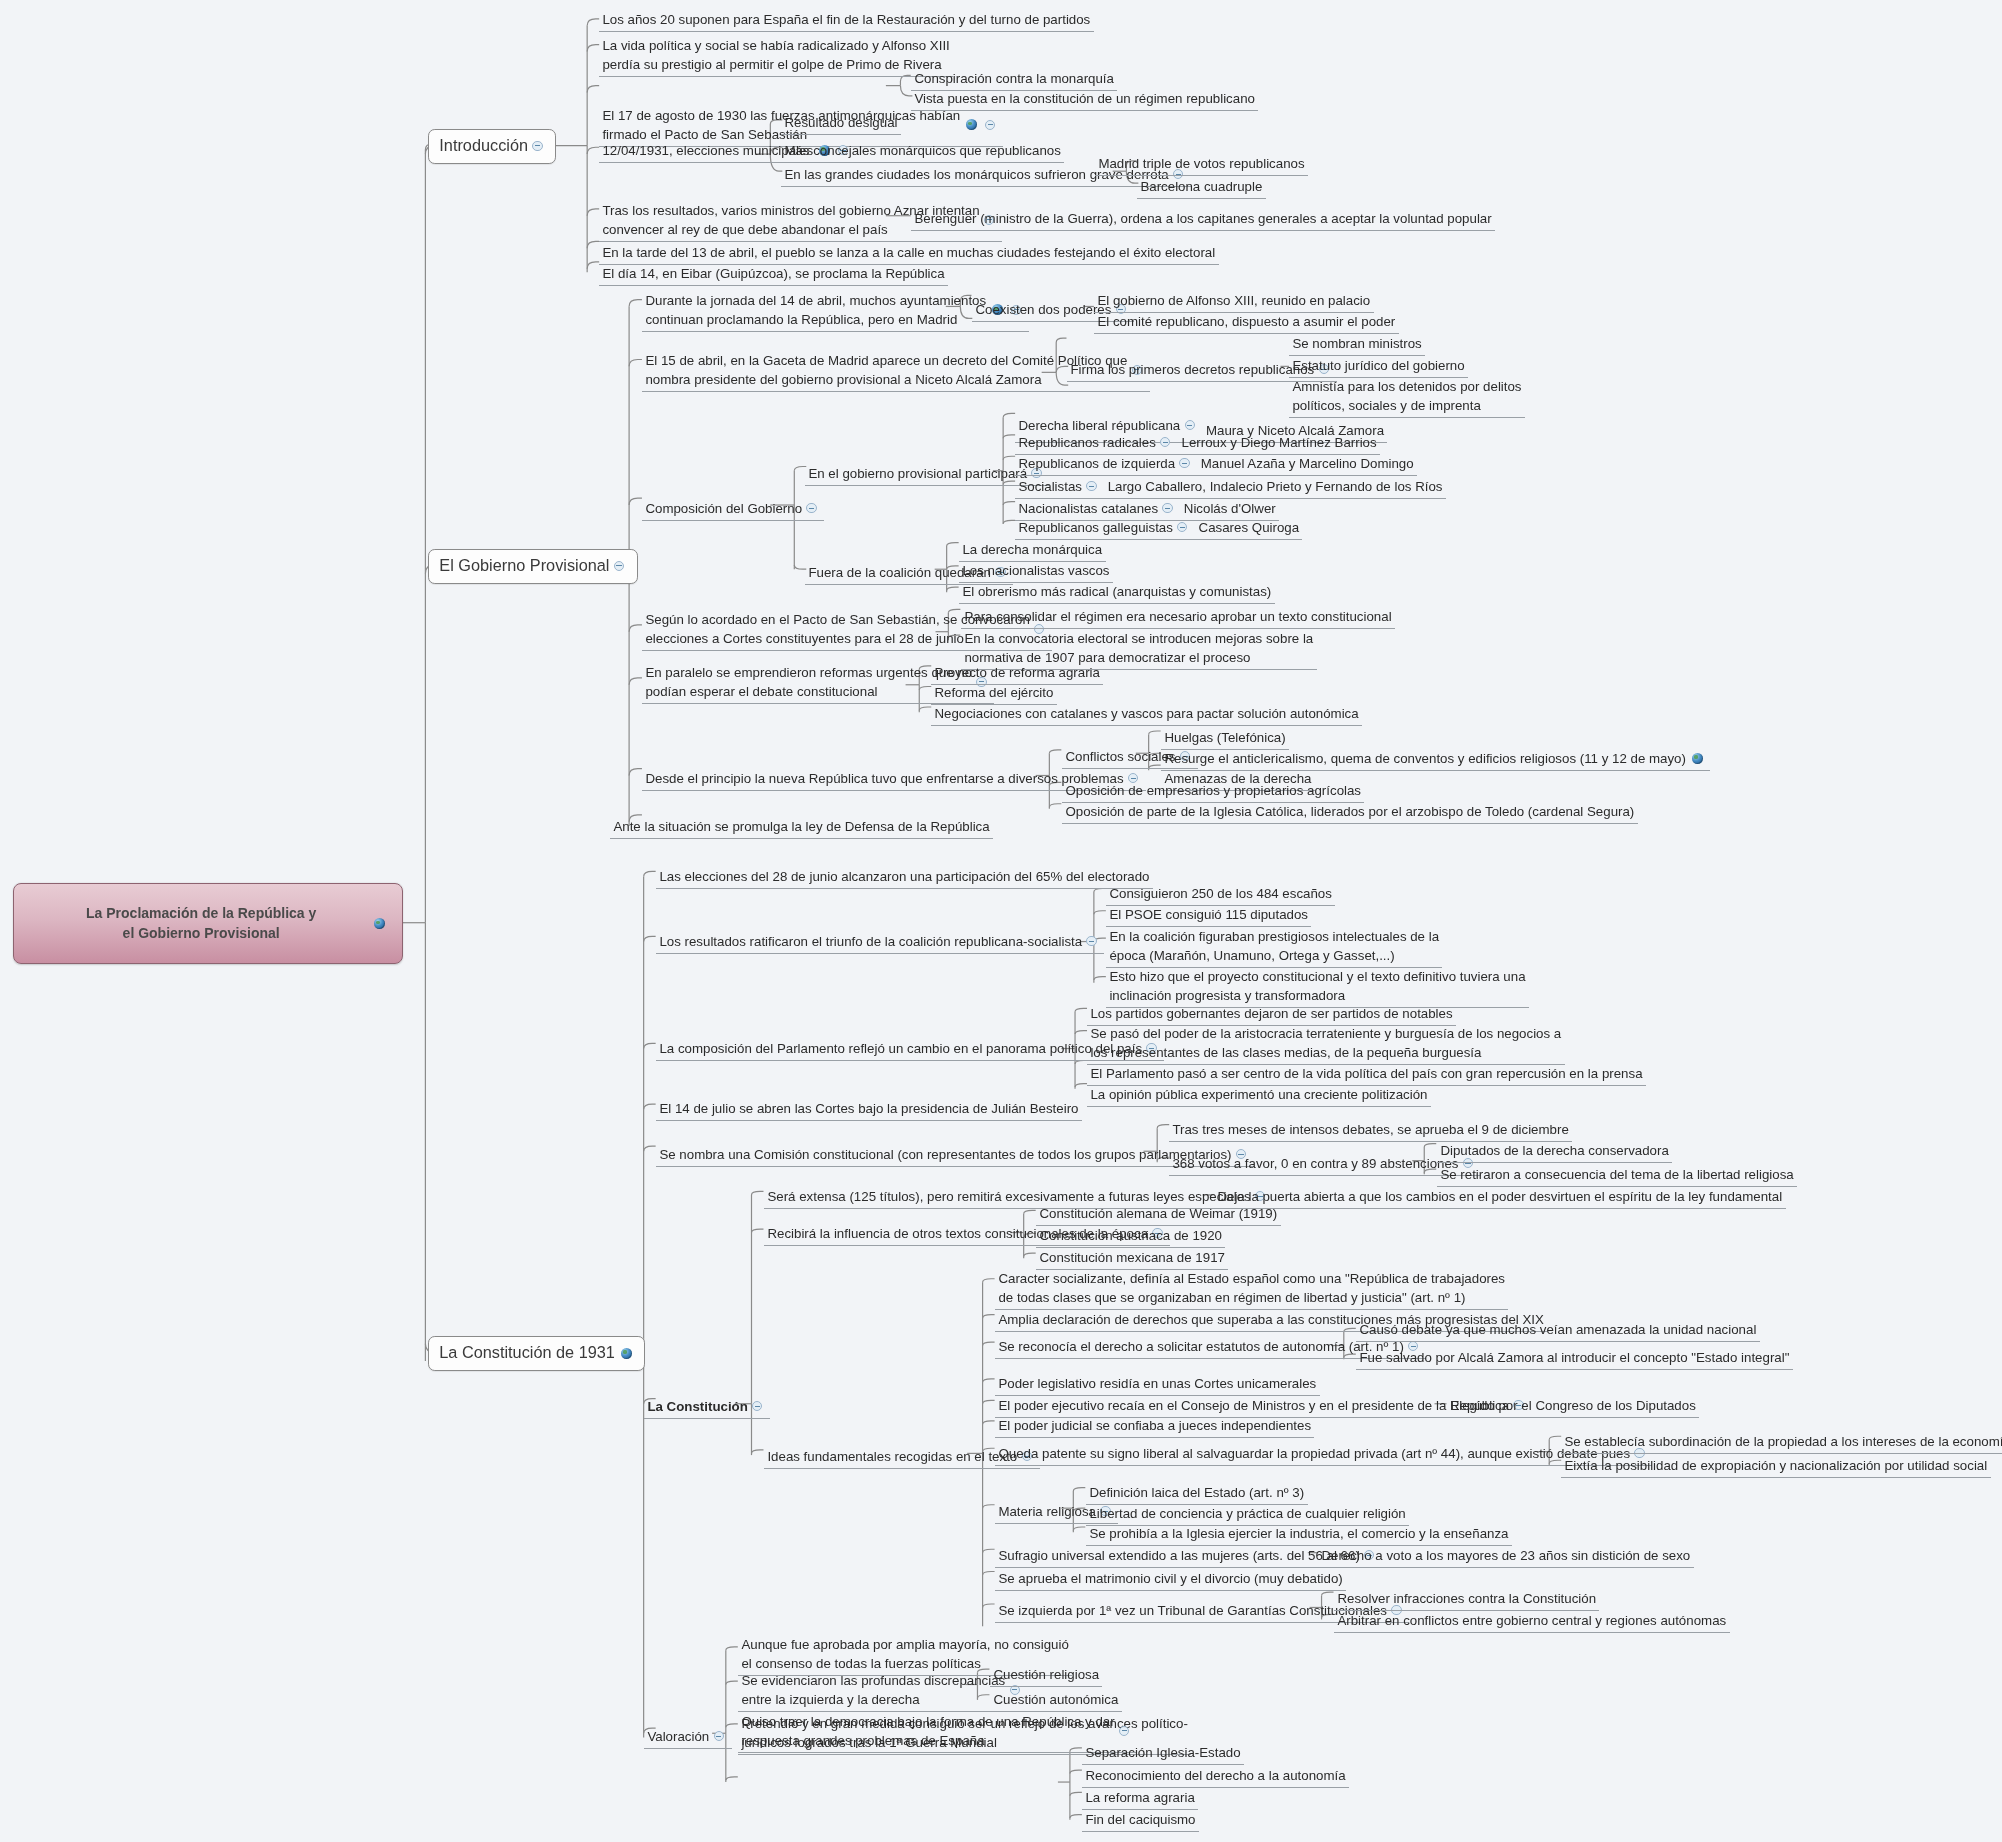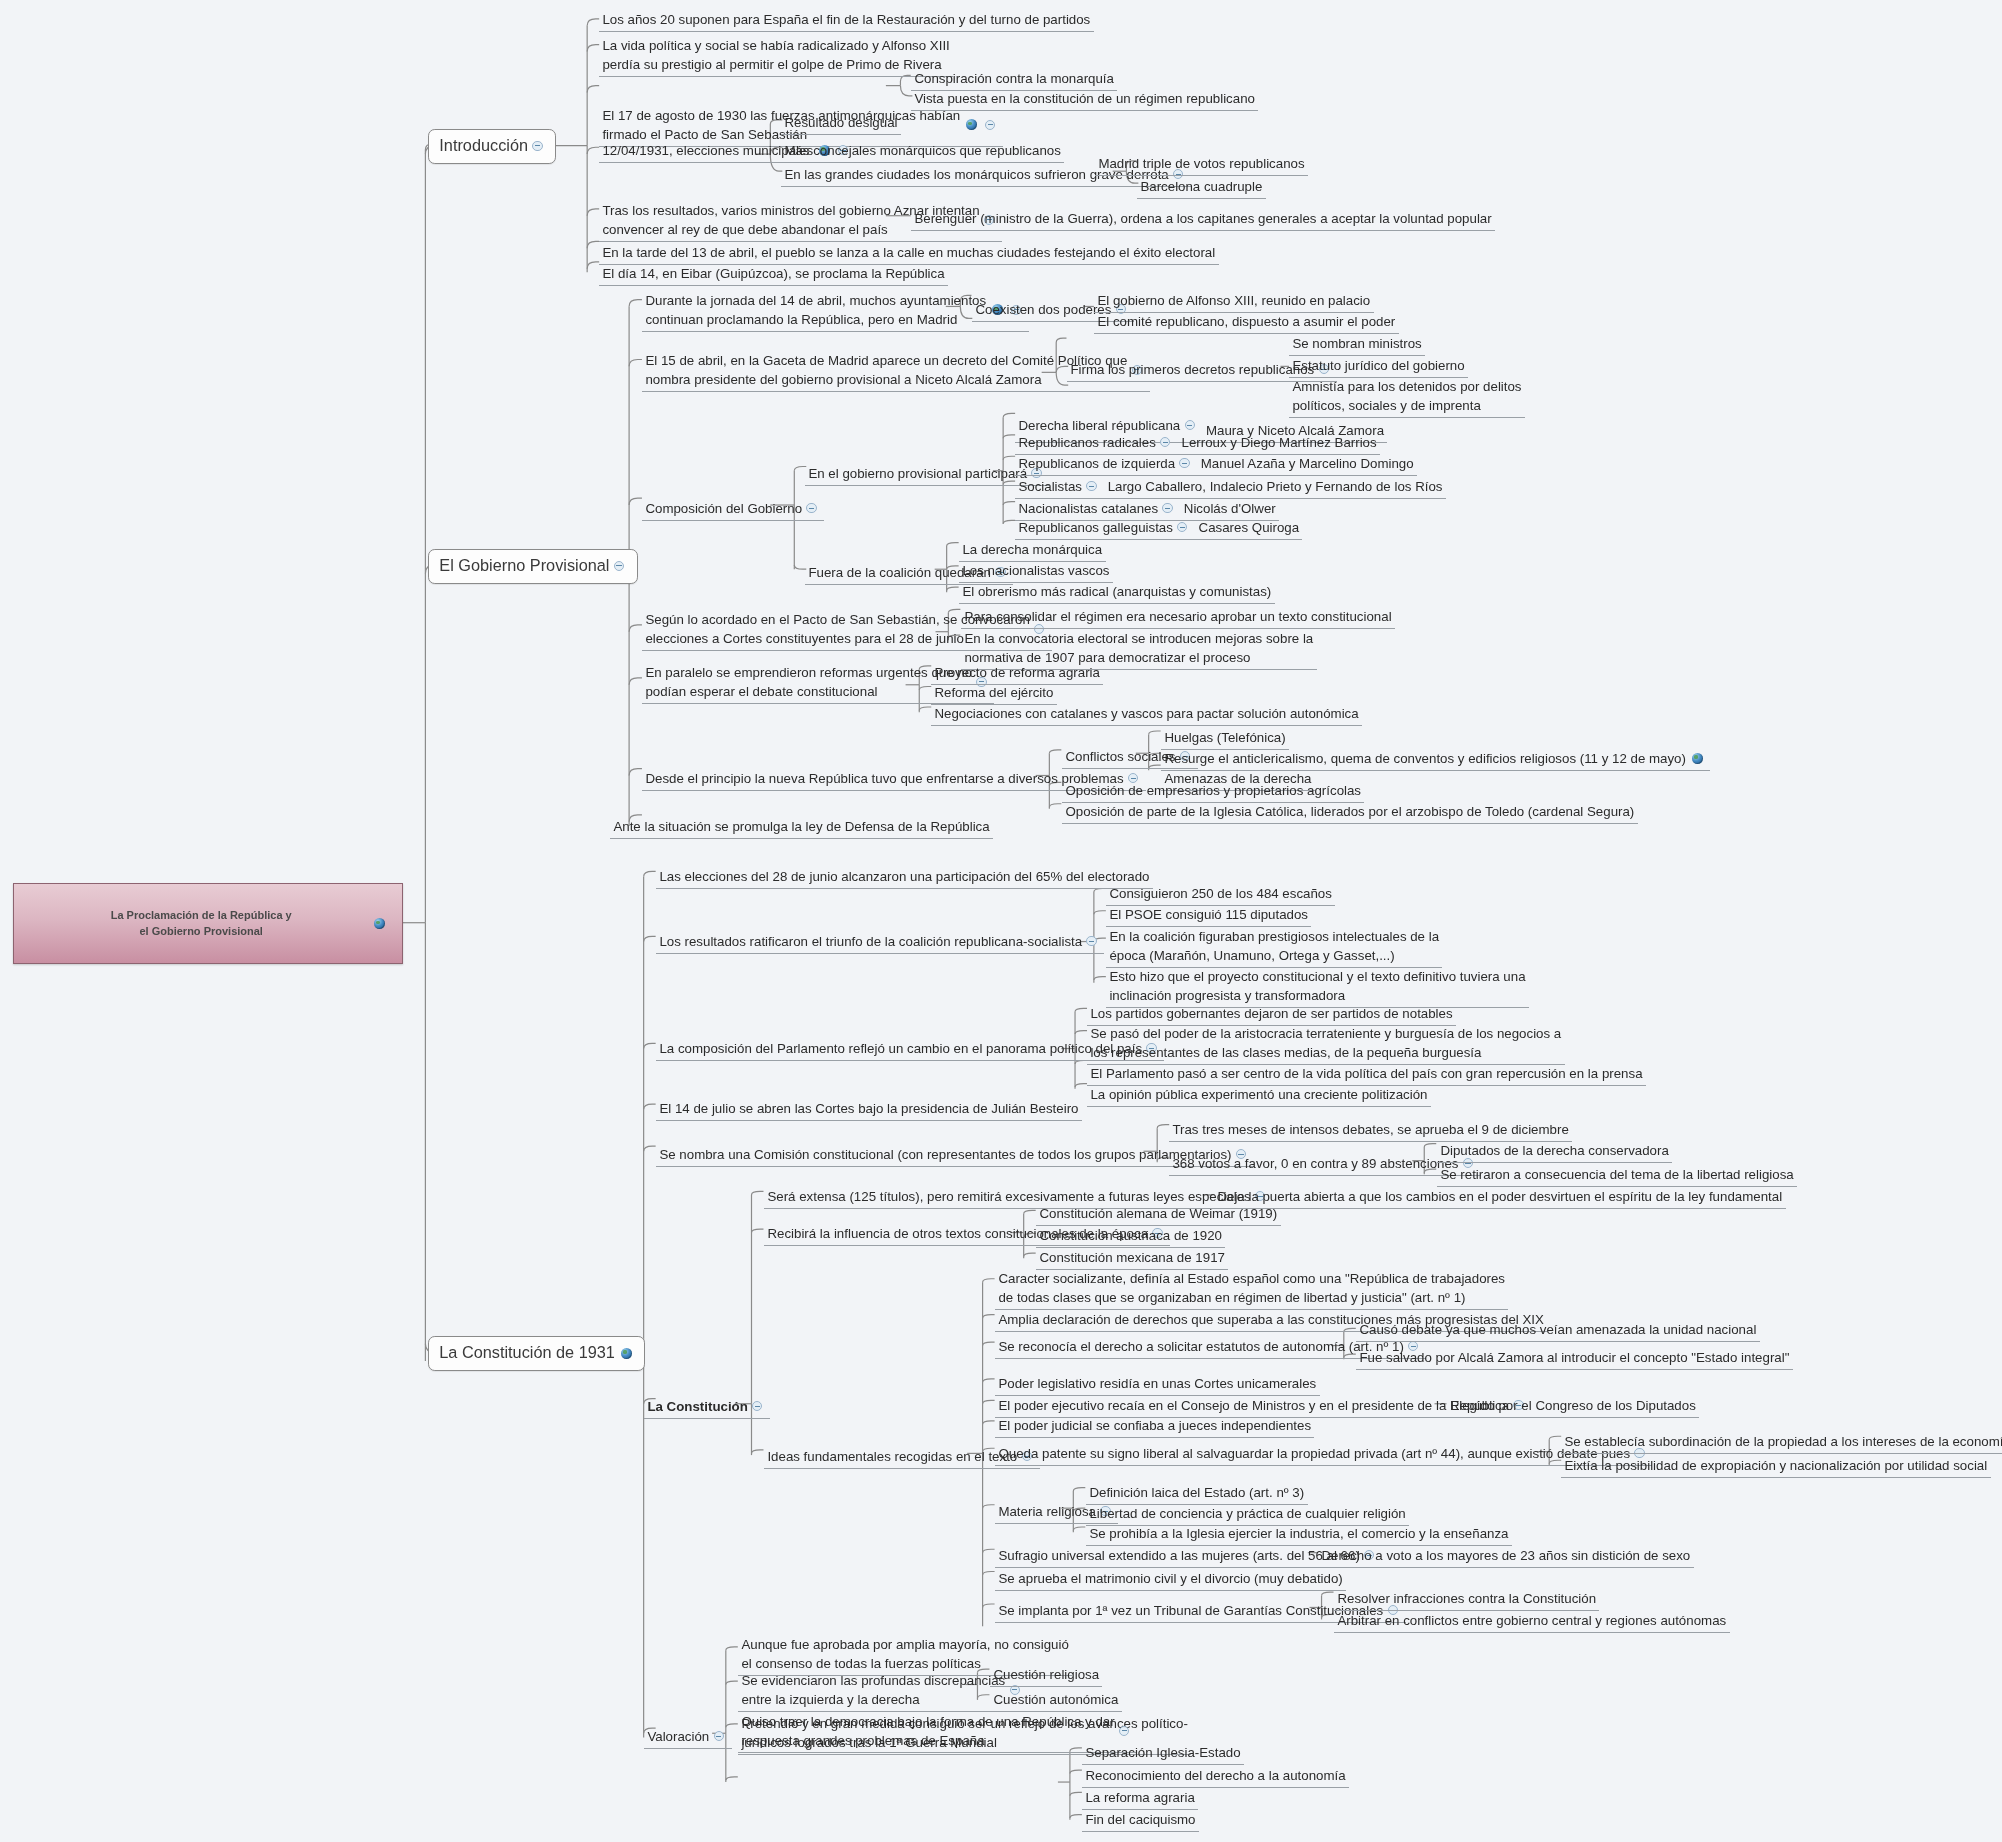--- a/index.html
+++ b/index.html
@@ -32,29 +32,29 @@
     padding: 1.7px 3.4px 2.6px 3.4px;
   }
   .node .txt { display: block; }
   .node.multi { white-space: normal; }
   .node.multi .txt { white-space: pre-line; }
 
   
   .root {
     position: absolute;
     border: 0.9px solid #8d6370;
-    border-radius: 0;
+    border-radius: 8px;
     background: linear-gradient(to bottom, #e8ccd4 0%, #dcb6c2 45%, #c88fa2 100%);
     box-shadow: 0 0.9px 1.7px rgba(0,0,0,0.18);
     display: flex;
     align-items: center;
     justify-content: center;
     text-align: center;
     font-weight: bold;
-    font-size: 11px;
+    font-size: 14px;
     color: #4a4a4a;
     padding: 8.6px 29px 8.6px 15.4px;
   }
   .root .txt { white-space: pre-line; line-height: 1.4; }
 
   
   .lvl1 {
     border: 0.9px solid #8a8a8a;
     border-radius: 6.8px;
     background: #fdfdfd;
@@ -717,21 +717,21 @@
     <span class="txt">Sufragio universal extendido a las mujeres (arts. del 56 al 66)</span>
     <span class="collapse"></span>
   </div>
   <div class="node ul" style="left:1318px; top:1544px;">
     <span class="txt">Derecho a voto a los mayores de 23 años sin distición de sexo</span>
   </div>
   <div class="node ul" style="left:995px; top:1567px;">
     <span class="txt">Se aprueba el matrimonio civil y el divorcio (muy debatido)</span>
   </div>
   <div class="node ul" style="left:995px; top:1599px;">
-    <span class="txt">Se implanta por 1ª vez un Tribunal de Garantías Constitucionales</span>
+    <span class="txt">Se izquierda por 1ª vez un Tribunal de Garantías Constitucionales</span>
     <span class="collapse"></span>
   </div>
   <div class="node ul" style="left:1334px; top:1587px;">
     <span class="txt">Resolver infracciones contra la Constitución</span>
   </div>
   <div class="node ul" style="left:1334px; top:1609px;">
     <span class="txt">Arbitrar en conflictos entre gobierno central y regiones autónomas</span>
   </div>
 
   <div class="node ul" style="left:644px; top:1725px;">

